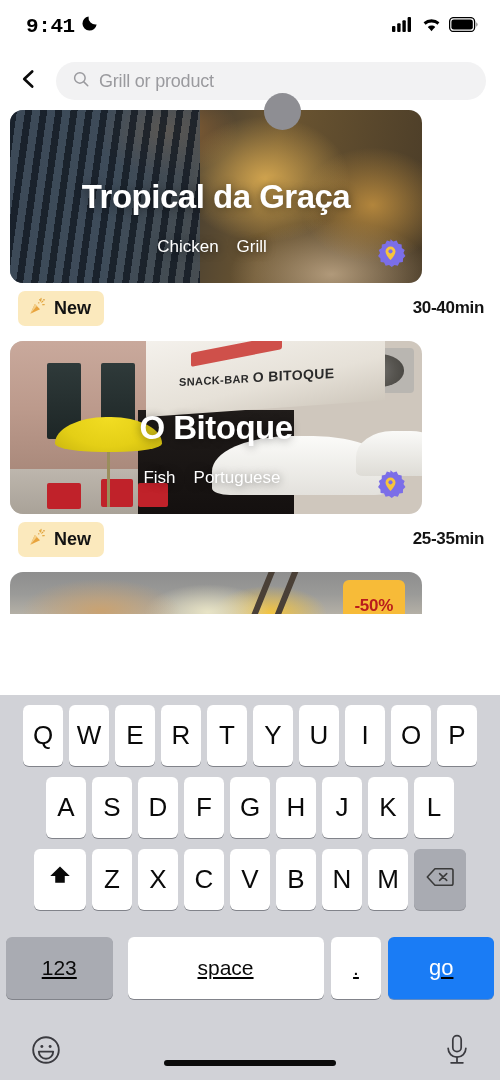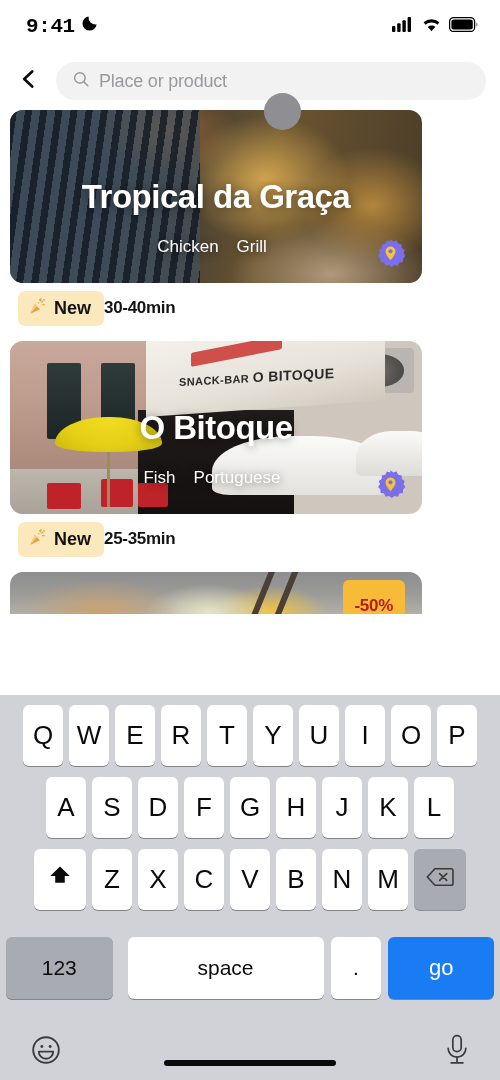--- a/index.html
+++ b/index.html
@@ -168,21 +168,21 @@
   .disc-badge{
     position:absolute; right:17px; top:8px;
     background:#f7bb38; color:#b91c1c;
     font-size:17px; font-weight:700; letter-spacing:-.3px;
     padding:16px 12px; border-radius:6px;
   }
 
   
   .card-foot{
     height:50px; display:flex; align-items:center;
-    padding:0 6px 0 8px;
+    justify-content:space-between; padding:0 6px 0 8px;
   }
   .new-badge{
     display:flex; align-items:center; gap:7px;
     background:#fbe9bd; border-radius:7px;
     padding:6px 13px 6px 10px;
   }
   .new-badge .lbl{ font-size:18px; font-weight:700; color:#121212; }
   .eta{ font-size:17px; font-weight:700; color:#141414; letter-spacing:-.3px; }
 
   
@@ -197,21 +197,21 @@
   .krow.r3{ padding:0 4px; }
   .key{
     width:40px; height:61px; background:#fff; border-radius:6px;
     display:flex; align-items:center; justify-content:center;
     font-size:26px; color:#0a0a0a; font-weight:400;
     box-shadow:0 1px 0 rgba(115,117,124,.85);
   }
   .krow.r2 .key{ width:40px; }
   .key.wide-sh{ width:52px; background:#fff; }
   .key.wide-bs{ width:52px; background:#a9abb2; box-shadow:0 1px 0 rgba(115,117,124,.7); }
-  .krow.r4{ gap:7px; padding:16px 6px; }
+  .krow.r4{ gap:7px; padding:16px 6px;text-decoration:underline; }
   .key.num{ width:113px; height:62px; background:#a9abb2; font-size:21px; }
   .key.space{ width:208px; height:62px; font-size:21px;margin-left:8px; }
   .key.dot{ width:54px; height:62px; font-size:21px; }
   .key.go{ width:112px; height:62px; background:#1a7cf5; color:#fff; font-size:22px;
            box-shadow:0 1px 0 rgba(20,90,180,.6); }
   .kbottom{
     flex:1; display:flex; align-items:flex-start;
     justify-content:space-between; padding:8px 28px 0 30px;
     position:relative;
   }
@@ -266,21 +266,21 @@
       </svg>
     </span>
   </div>
   <div class="search-field">
     <span>
       <svg width="18" height="18" viewBox="0 0 24 24">
         <circle cx="10.5" cy="10.5" r="7" fill="none" stroke="#9a9a9e" stroke-width="2"></circle>
         <path d="M15.8 15.8L21 21" stroke="#9a9a9e" stroke-width="2" stroke-linecap="round"></path>
       </svg>
     </span>
-    <span class="search-ph">Place or product</span>
+    <span class="search-ph">Grill or product</span>
   </div>
 </div>
 
 <div class="touch-blob"></div>
 
 <div class="list">
 
   <div class="card">
     <div class="card-img">
       <div class="photo1"></div>

